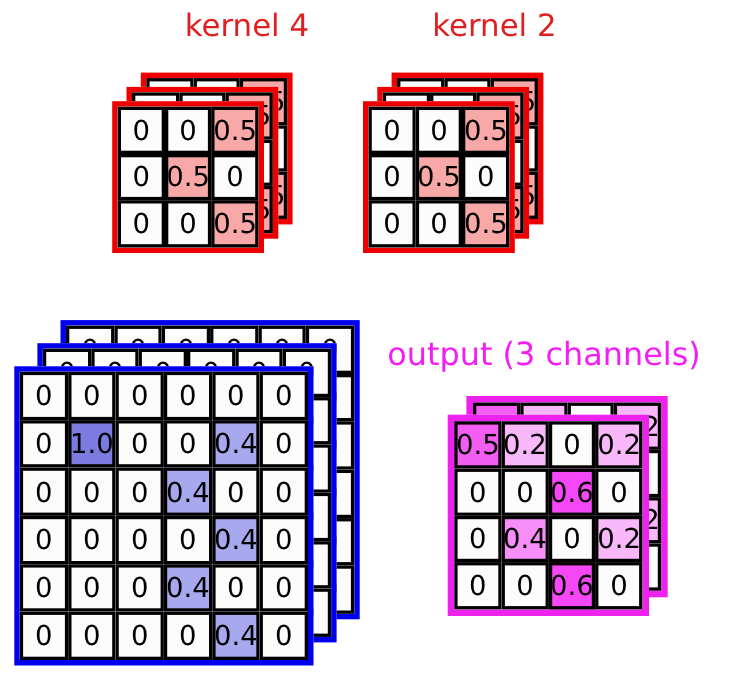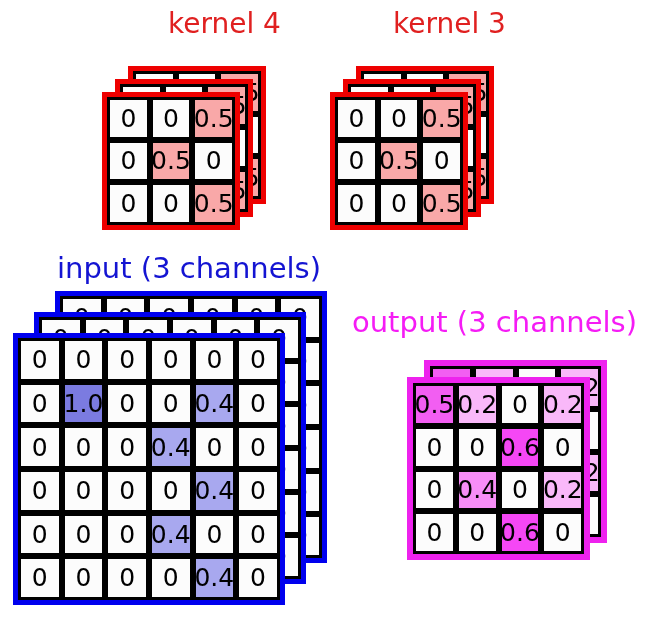--- a/index.html
+++ b/index.html
@@ -65,22 +65,21 @@
   
   .o-layer { border: 6px solid #ee22ee; }
   .o-cell  { font-size: 25px; }
 </style>
 </head>
 <body>
 
 <div class="canvas">
 
   <div class="title title-kernel1" style="z-index: 100;">kernel 4</div>
-  <div class="title title-kernel2" style="z-index: 100;">kernel 3</div>
-  <div class="title title-input" style="z-index: 100;">input (3 channels)</div>
+  <div class="title title-kernel2" style="z-index: 100;">kernel 2</div>
   <div class="title title-output" style="z-index: 100;">output (3 channels)</div>
 
   <div class="stack" id="stack-kernel1" style="left: 0px; top: 0px; width: 664px; height: 622px;">
       <div class="layer k-layer" style="left: 128px; top: 66px; width: 138px; height: 138px; grid-template-columns: repeat(3, 1fr); grid-template-rows: repeat(3, 1fr); z-index: 11;">
         <div class="cell k-cell">0</div>
         <div class="cell k-cell">0</div>
         <div class="cell k-cell" style="background: rgb(249, 168, 168);">0.5</div>
         <div class="cell k-cell">0</div>
         <div class="cell k-cell" style="background: rgb(249, 168, 168);">0.5</div>
         <div class="cell k-cell">0</div>

